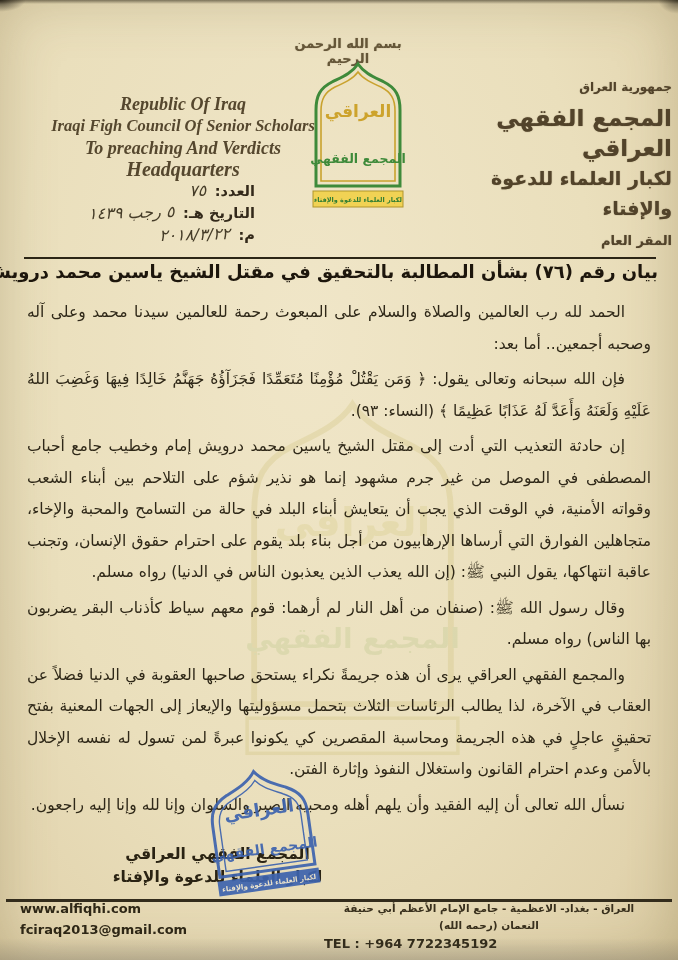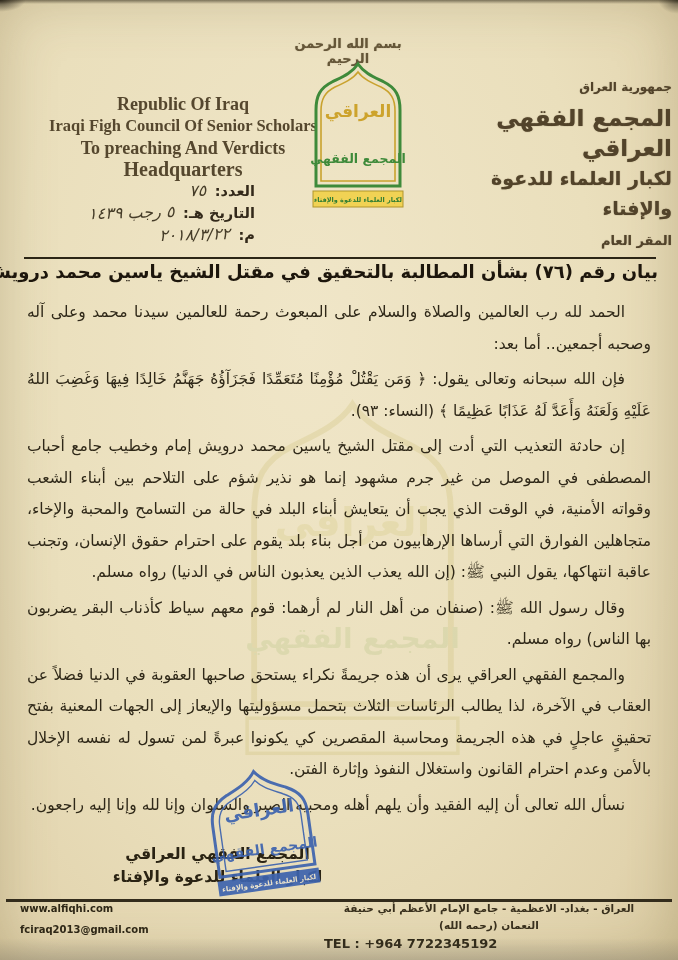--- a/index.html
+++ b/index.html
@@ -22,21 +22,21 @@
   .corner-tr{position:absolute;top:0;right:0;width:20px;height:14px;
     background:radial-gradient(ellipse at 100% 0, rgba(20,16,8,.6), rgba(20,16,8,0) 70%);}
   .edge-bottom{position:absolute;left:0;right:0;bottom:0;height:22px;
     background:linear-gradient(to top, rgba(110,105,95,.30), rgba(110,105,95,0));}
 
   
   .hdr-english{
     position:absolute;left:22px;top:93px;width:322px;
     text-align:center;direction:ltr;
     font-family:"Liberation Serif", serif;
-    color:#55472e;font-weight:bold;
+    color:#55472e;font-weight:bold;font-style:italic;
   }
   .hdr-english .l1{font-size:18px;line-height:22px;}
   .hdr-english .l2{font-size:16.5px;line-height:22px;}
   .hdr-english .l3{font-size:18px;line-height:22px;}
   .hdr-english .l4{font-size:20px;line-height:21px;}
 
   .bismillah{
     position:absolute;left:288px;top:36px;width:120px;
     text-align:center;font-size:13px;font-weight:bold;color:#655638;
     text-shadow:0 0 1px rgba(101,86,56,.55);
@@ -103,21 +103,21 @@
   .stamp{position:absolute;left:203px;top:768px;width:118px;height:128px;
     transform:rotate(-8deg);opacity:.92;}
 
   
   .footer-rule{
     position:absolute;left:6px;right:6px;top:891px;height:0;
     border:none;border-top:3px solid #332c1c;
   }
   .footer-left{
     position:absolute;left:20px;top:898px;width:240px;direction:ltr;
-    font-size:10px;font-weight:bold;color:#2e2716;line-height:21px;
+    font-size:13px;font-weight:bold;color:#2e2716;line-height:21px;
   }
   .footer-right{
     position:absolute;right:24px;top:900px;width:330px;direction:rtl;text-align:left;
   }
   .footer-right .addr{font-size:10.5px;font-weight:bold;color:#39301d;line-height:17px;text-align:center;}
   .footer-right .tel{direction:ltr;font-size:13px;font-weight:bold;color:#2e2716;line-height:20px;text-align:left;}
 
   .svg-ar-bold{font-family:"DejaVu Sans", sans-serif;font-weight:bold;}
 </style>
 </head>

